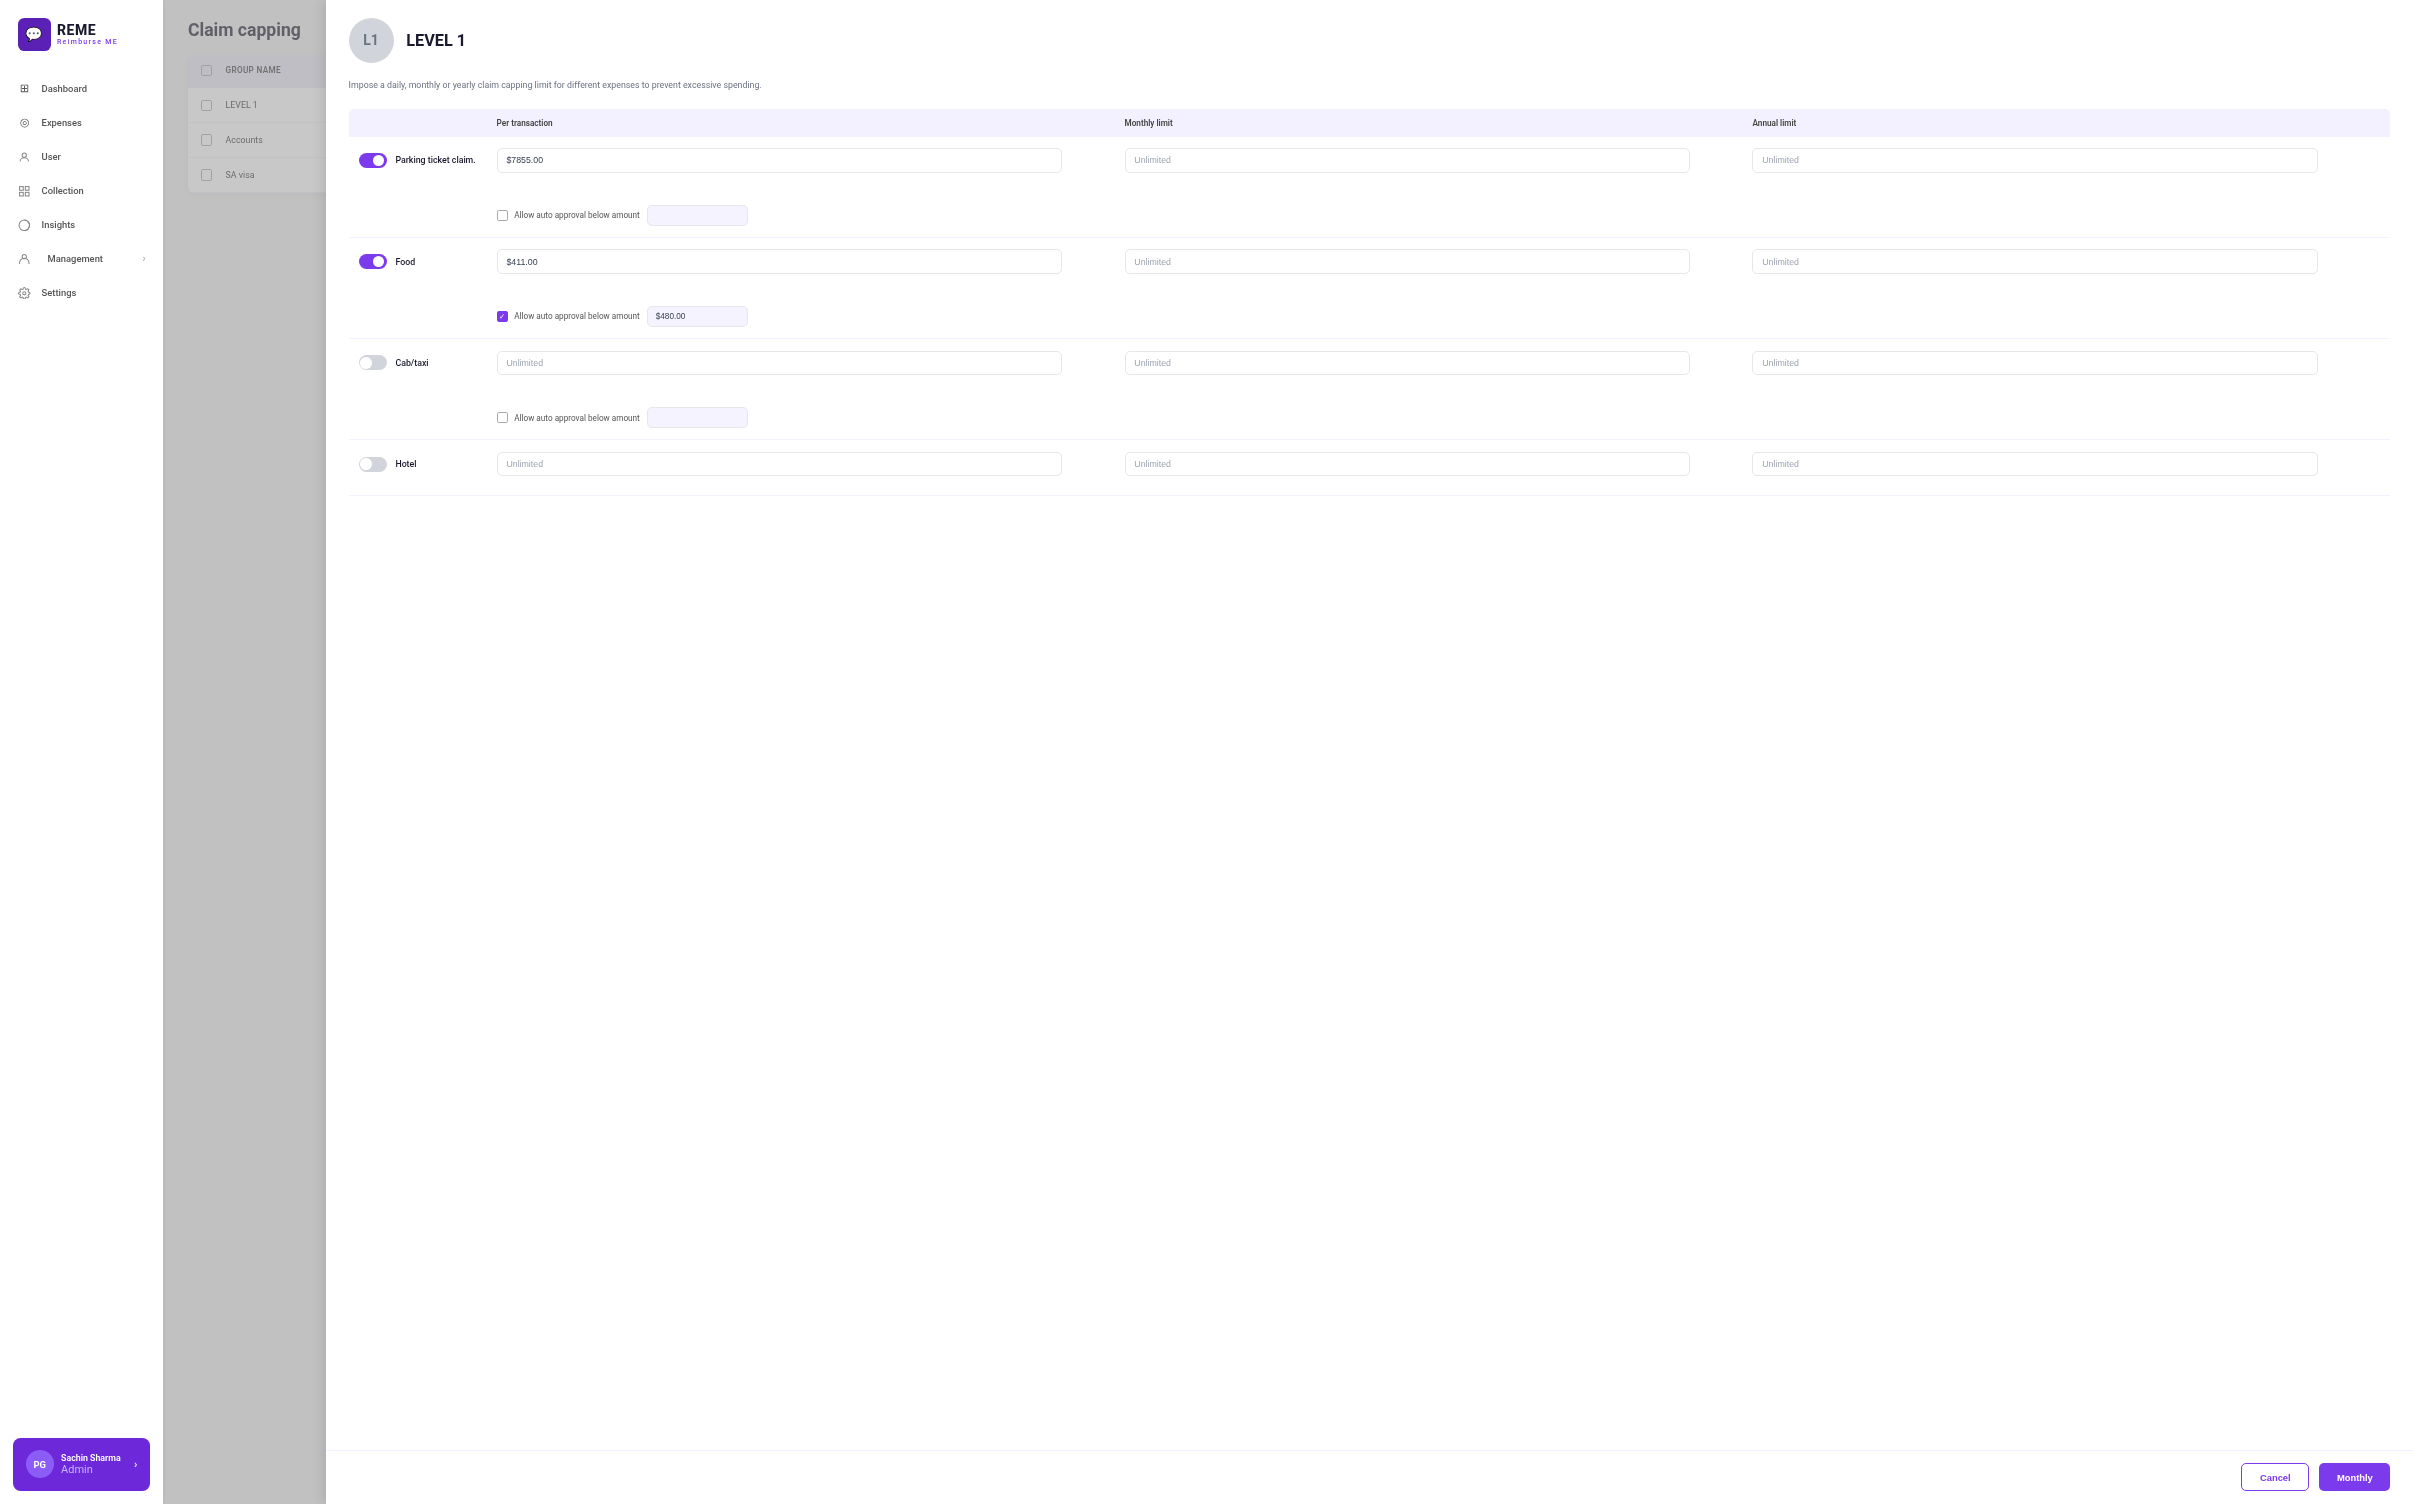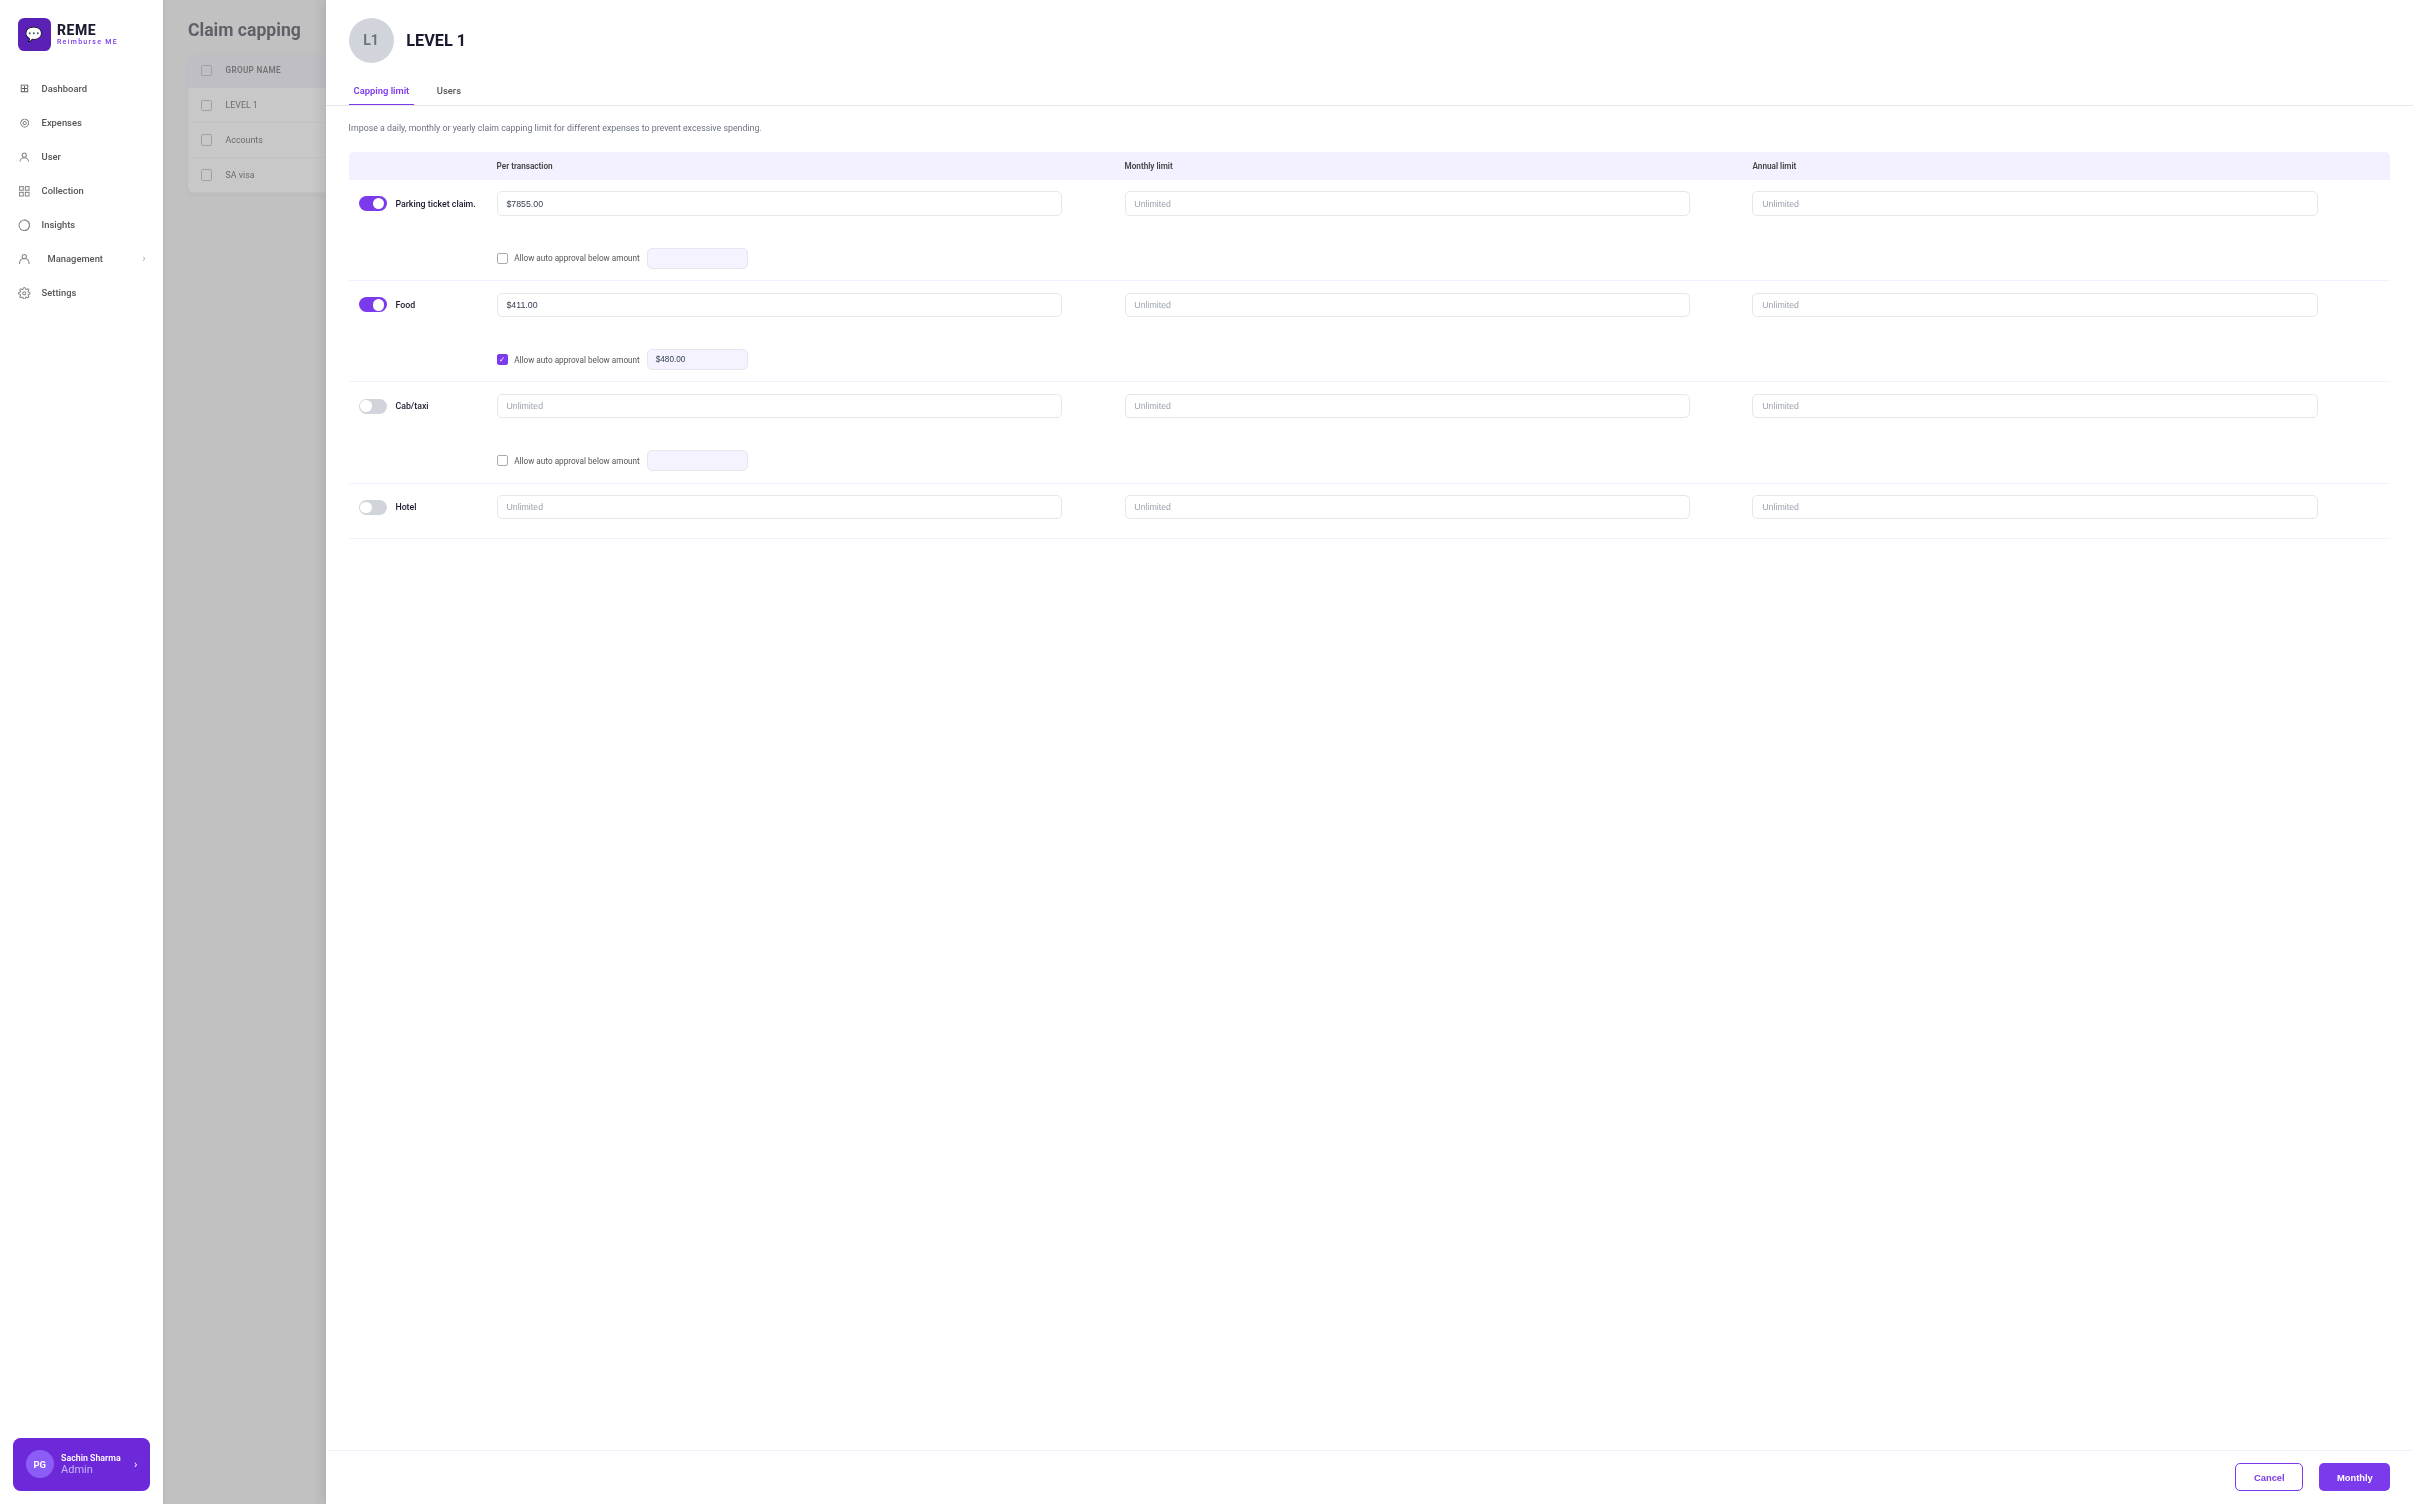--- a/index.html
+++ b/index.html
@@ -331,21 +331,21 @@
       outline: none;
       margin-left: 7.5px;
       background: white;
     }
 
     
     .modal-footer {
       padding: 12.6px 22.6px;
       display: flex;
       justify-content: flex-end;
-      gap: 16px;
+      gap: 10px;
       border-top: 0.6px solid #f3f0ff;
     }
 
     .btn-cancel {
       padding: 7.5px 17.6px;
       border: 1.3px solid #7c3aed;
       border-radius: 5px;
       background: white;
       color: #7c3aed;
       font-size: 9.4px;
@@ -482,24 +482,20 @@
     <div class="overlay-backdrop"></div>
   </div>
 </div>
 
 <div class="modal-panel">
   <div class="modal-header">
     <div class="level-avatar">L1</div>
     <div class="modal-title">LEVEL 1</div>
   </div>
 
-  <div class="modal-tabs">
-    <div class="modal-tab active">Capping limit</div>
-    <div class="modal-tab">Users</div>
-  </div>
 
   <div class="modal-body">
     <p class="modal-description">Impose a daily, monthly or yearly claim capping limit for different expenses to prevent excessive spending.</p>
 
     <div class="capping-table-header">
       <div></div>
       <div>Per transaction</div>
       <div>Monthly limit</div>
       <div>Annual limit</div>
     </div>

